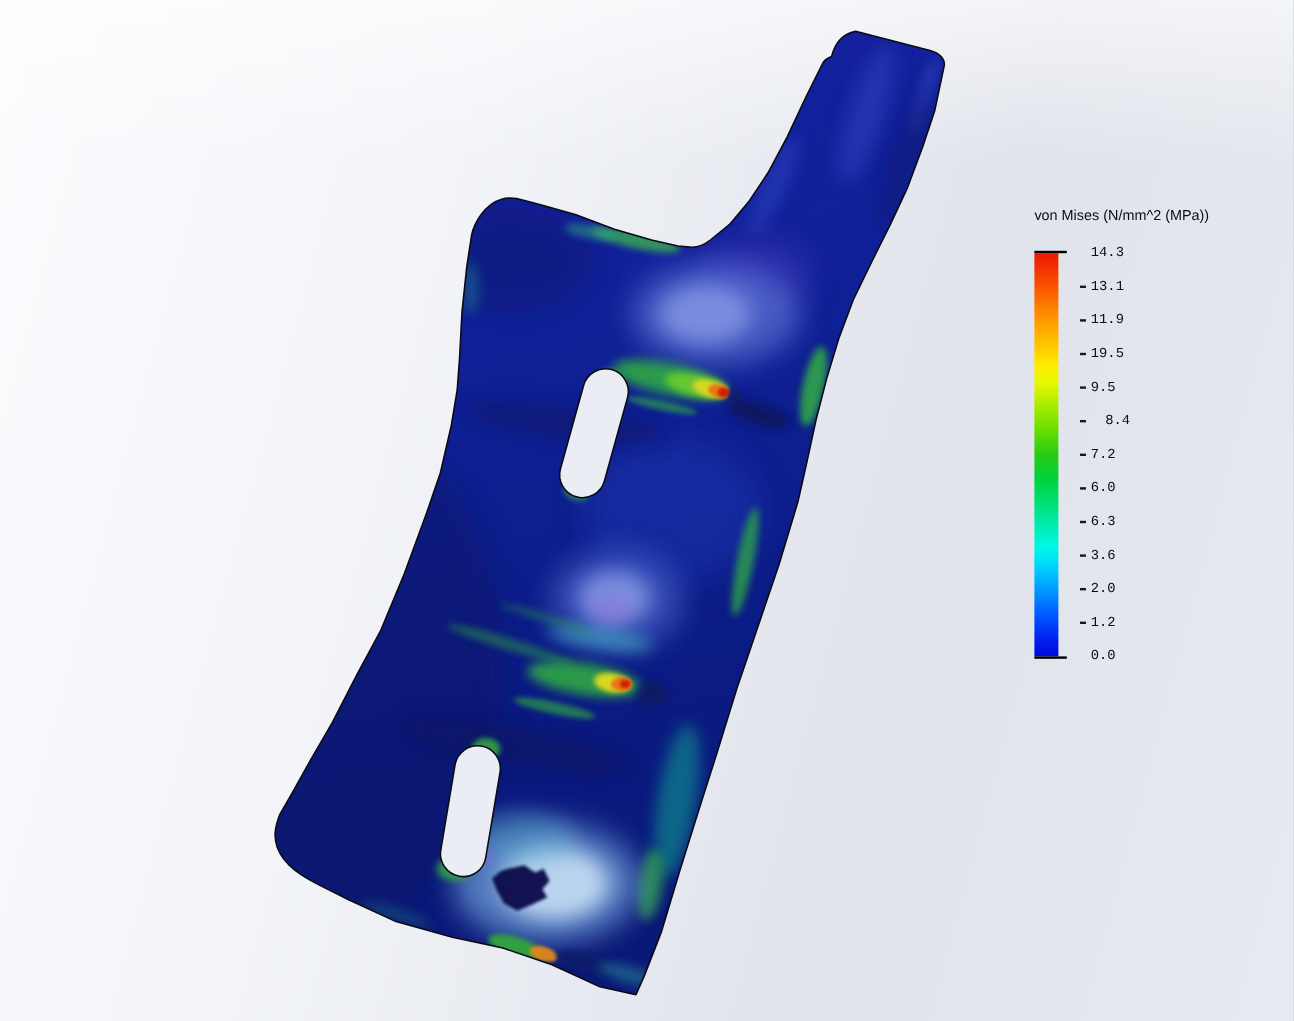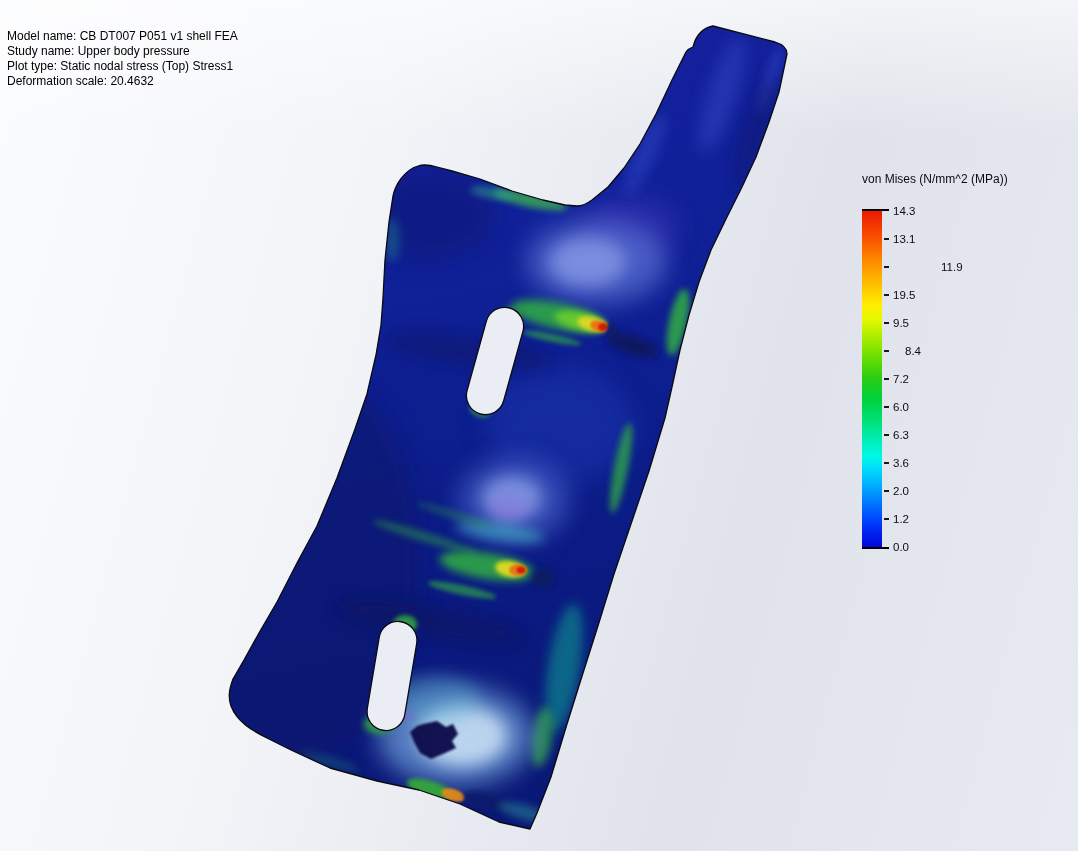--- a/index.html
+++ b/index.html
@@ -14,21 +14,21 @@
   .annotation{
     position:absolute;left:7px;top:29px;font-size:12px;line-height:15px;
     color:#000;white-space:nowrap;
   }
   .legend{position:absolute;left:862px;top:172px;width:140px;height:410px;}
   .legend-title{position:absolute;left:0;top:0;font-size:12px;color:#0c0c10;white-space:nowrap;}
   .legend-bar{position:absolute;left:0;top:39px;width:20px;height:336px;}
   .legend-cap{position:absolute;left:0;width:27px;height:2px;background:#000;}
   .legend-cap.top{top:37px;}
   .legend-cap.bottom{top:375px;}
-  .legend-ticks{position:absolute;left:0;top:39px;width:140px;height:336px;}
+  .legend-ticks{position:absolute;left:16px;top:39px;width:140px;height:336px;font-family:Liberation Mono, monospace;}
   .tick-dash{position:absolute;left:22px;width:5px;height:2px;background:#1a1a1a;}
   .tick-label{position:absolute;left:31px;transform:translateY(-50%);font-size:11.5px;color:#0c0c10;white-space:nowrap;}
 </style>
 </head>
 <body>
 
 <div class="viewport">
 
   <svg class="part-canvas" width="1078" height="851" viewBox="0 0 1078 851">
     <defs>
@@ -156,38 +156,32 @@
 
       <g>
         <rect x="476" y="306" width="38" height="110" rx="19" ry="19" fill="#eaedf3" stroke="#0a0a12" stroke-width="1.3" transform="rotate(15.5 495 361)"></rect>
         <rect x="373" y="621" width="38" height="110" rx="19" ry="19" fill="#eaedf3" stroke="#0a0a12" stroke-width="1.3" transform="rotate(9.5 392 676)"></rect>
       </g>
 
       <use href="#partPath" fill="none" stroke="#0a0a12" stroke-width="1.3" stroke-linejoin="round"></use>
     </g>
   </svg>
 
-  <div class="annotation">
-      <div>Model name: CB DT007 P051 v1 shell FEA</div>
-      <div>Study name: Upper body pressure</div>
-      <div>Plot type: Static nodal stress (Top) Stress1</div>
-      <div>Deformation scale: 20.4632</div>
-    </div>
 
   <div class="legend">
     <div class="legend-title">von Mises (N/mm^2 (MPa))</div>
     <div class="legend-bar" style="background: linear-gradient(rgb(236, 24, 0) 0%, rgb(250, 80, 0) 8%, rgb(255, 140, 0) 15%, rgb(255, 192, 0) 22%, rgb(255, 238, 0) 28%, rgb(232, 248, 0) 32%, rgb(176, 238, 0) 37%, rgb(112, 224, 0) 43%, rgb(40, 204, 20) 50%, rgb(0, 210, 60) 56%, rgb(0, 226, 126) 63%, rgb(0, 238, 180) 68%, rgb(0, 248, 230) 73%, rgb(0, 226, 248) 76%, rgb(0, 180, 255) 81%, rgb(0, 128, 255) 86%, rgb(0, 76, 255) 91%, rgb(0, 32, 240) 96%, rgb(0, 8, 220) 100%);"></div>
     <div class="legend-cap top"></div>
     <div class="legend-cap bottom"></div>
     <div class="legend-ticks">
         <div class="tick-label" style="top: 0px;">14.3</div>
         <div class="tick-dash" style="top: 27px;"></div>
         <div class="tick-label" style="top: 28px;">13.1</div>
         <div class="tick-dash" style="top: 55px;"></div>
-        <div class="tick-label" style="top: 56px; margin-left: 48px;">11.9</div>
+        <div class="tick-label" style="top: 56px;">11.9</div>
         <div class="tick-dash" style="top: 83px;"></div>
         <div class="tick-label" style="top: 84px;">19.5</div>
         <div class="tick-dash" style="top: 111px;"></div>
         <div class="tick-label" style="top: 112px;">9.5</div>
         <div class="tick-dash" style="top: 139px;"></div>
         <div class="tick-label" style="top: 140px; padding-left: 12px;">8.4</div>
         <div class="tick-dash" style="top: 167px;"></div>
         <div class="tick-label" style="top: 168px;">7.2</div>
         <div class="tick-dash" style="top: 195px;"></div>
         <div class="tick-label" style="top: 196px;">6.0</div>

